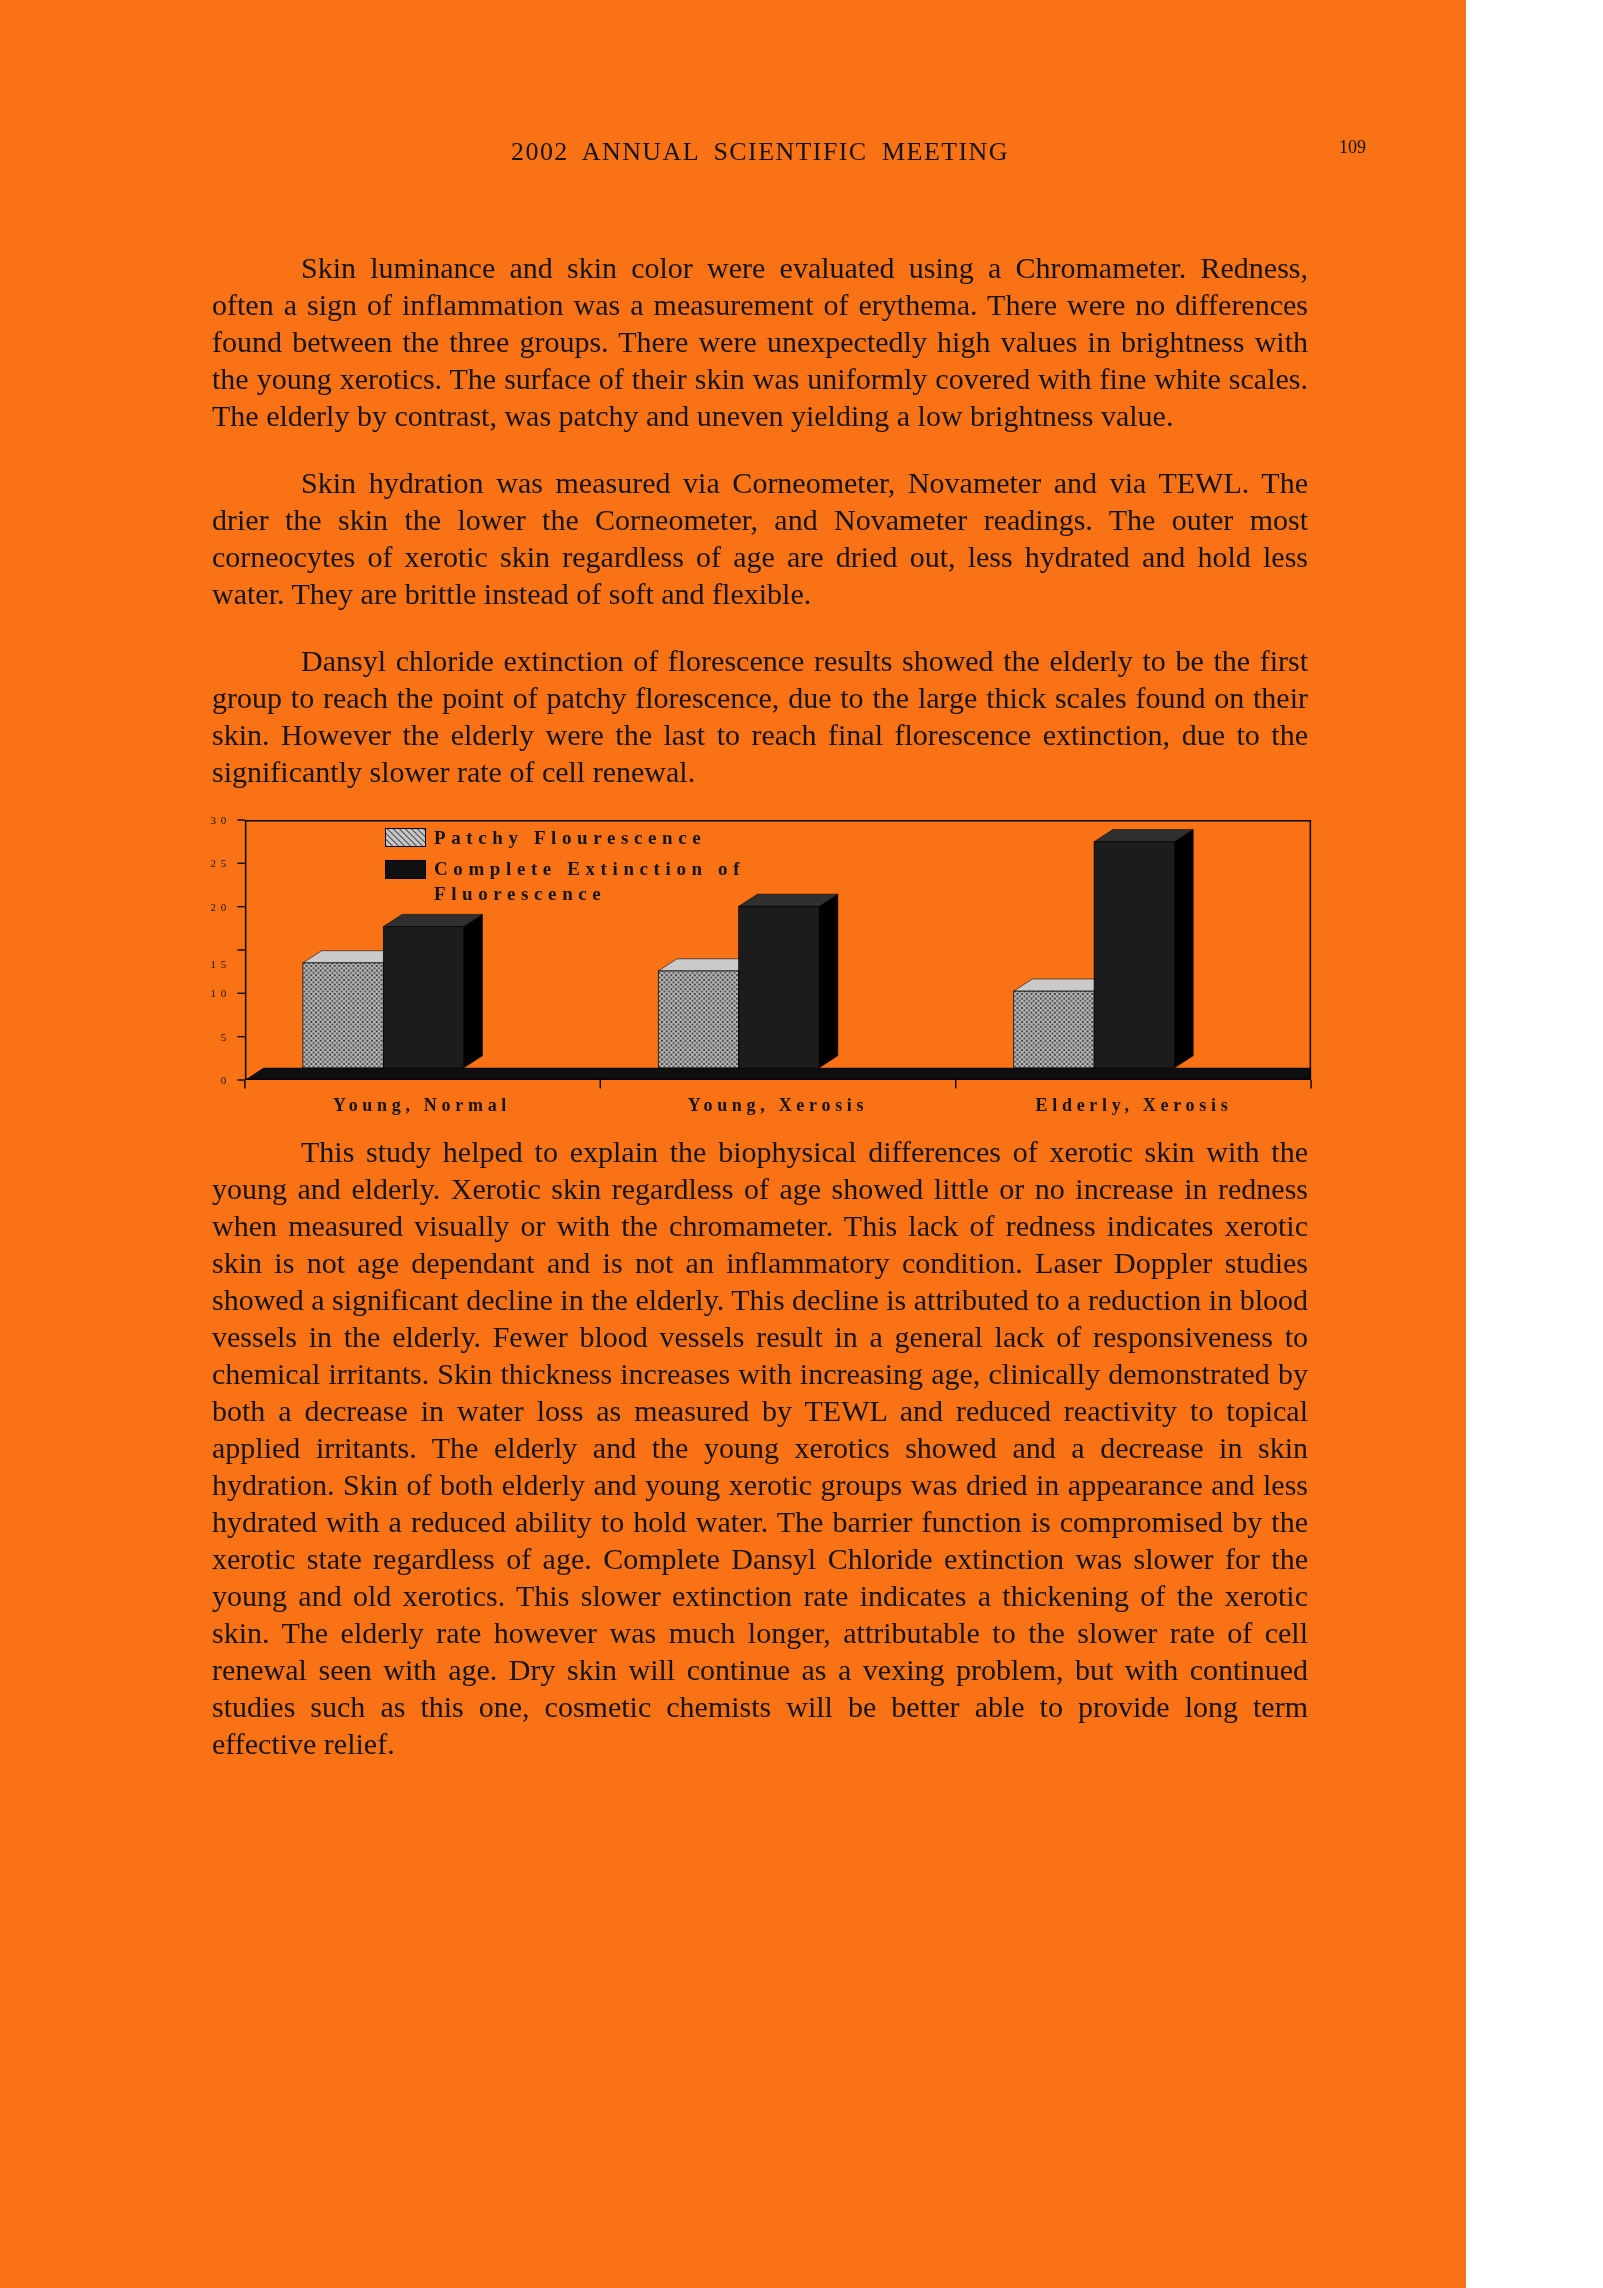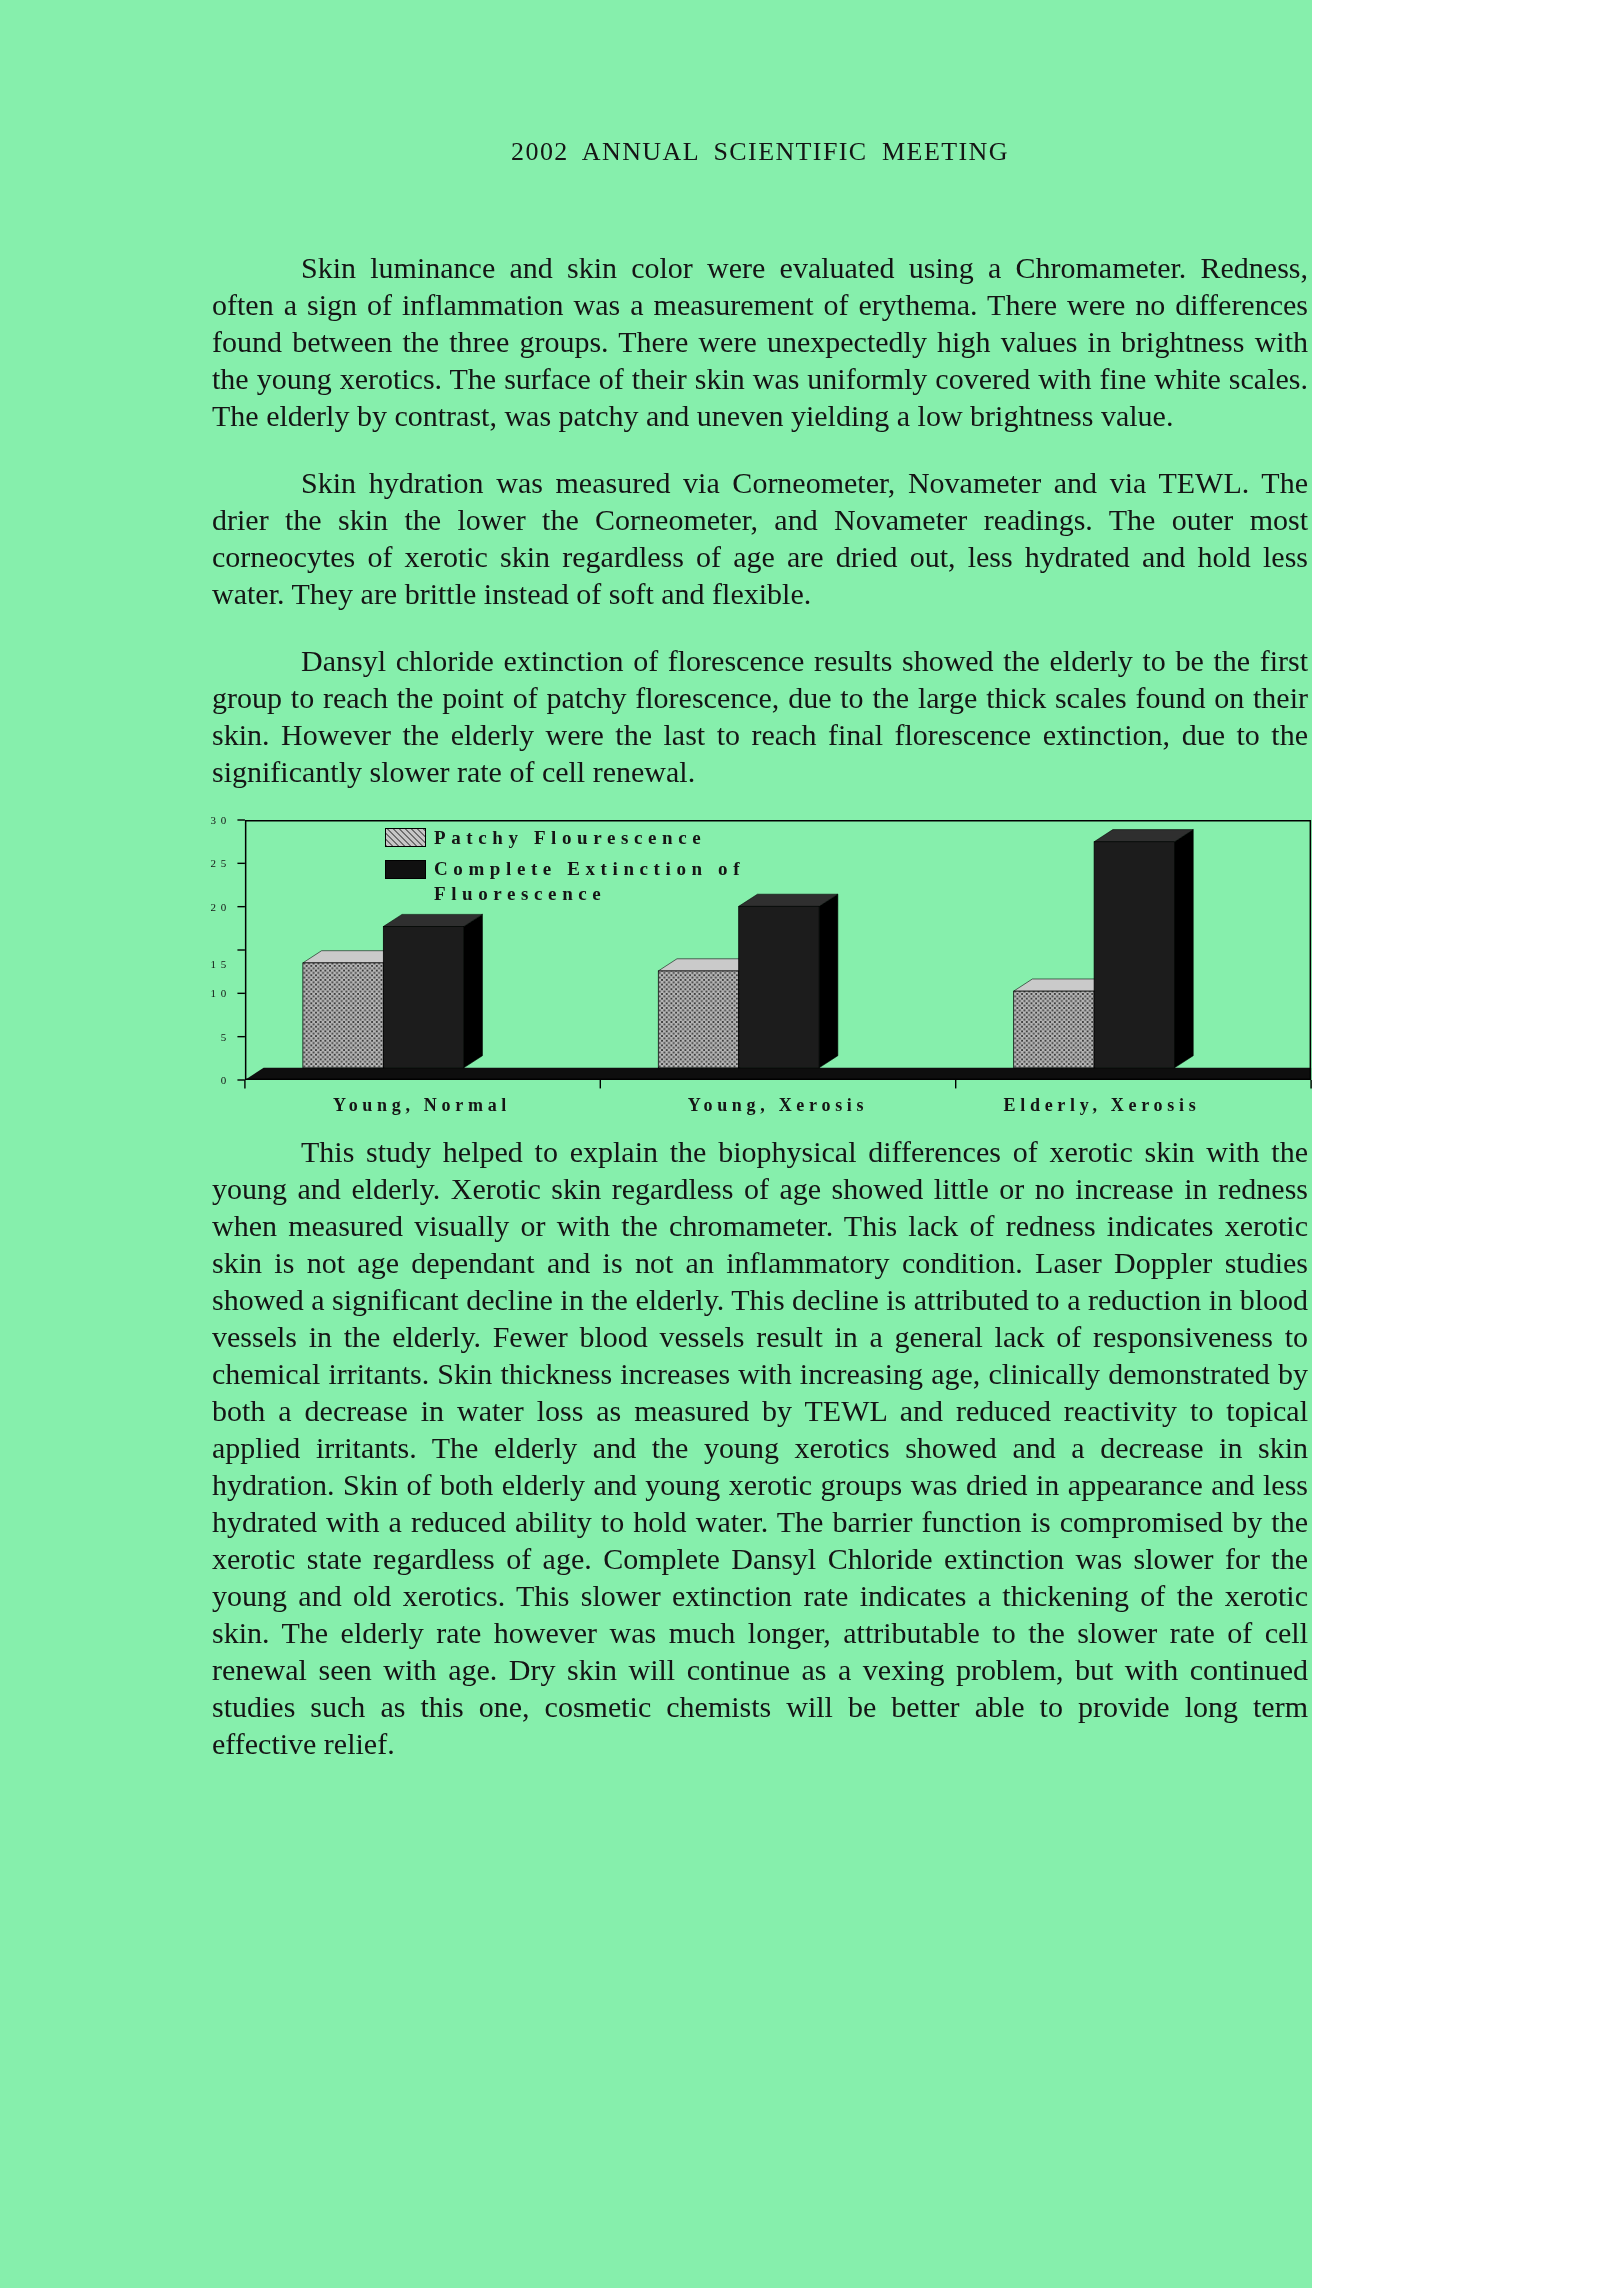--- a/index.html
+++ b/index.html
@@ -1,17 +1,17 @@
 <!DOCTYPE html>
 <html style="font-size:15px"><head>
 <meta charset="utf-8">
 <style>
   html,body { margin:0; padding:0; background:#ffffff; }
   .page {
-    position:relative; width:1312px; height:2289px; background:#86efac;
+    position:relative; width:1466px; height:2289px; background:#f97316;
     font-family:"Liberation Serif", serif; color:#151515; overflow:hidden;
   }
   .content { position:absolute; left:212px; top:0; width:1096px; }
 
   .header { position:relative; margin-top:137px; height:39px; }
   .header-title { text-align:center; font-size:26px; letter-spacing:1.4px; word-spacing:6.6px; }
   .page-number { position:absolute; right:-58px; top:0; font-size:18px; }
 
   .body-text { margin-top:73px; }
   .body-text p, p.after {
@@ -127,21 +127,21 @@
             <span class="legend-label">Patchy Flourescence</span>
           </div>
           <div class="legend-row">
             <span class="swatch swatch-solid"></span>
             <span class="legend-label legend-label-wrap">Complete Extinction of Fluorescence</span>
           </div>
         </div>
 
         <div class="xlab" style="left:0px">Young, Normal</div>
         <div class="xlab" style="left:356px">Young, Xerosis</div>
-        <div class="xlab" style="left:680px">Elderly, Xerosis</div>
+        <div class="xlab" style="left:712px">Elderly, Xerosis</div>
 
       </div>
     </div>
 
     <p class="after">This study helped to explain the biophysical differences of xerotic skin with the young and elderly.  Xerotic skin regardless of age showed little or no increase in redness when measured visually or with the chromameter.  This lack of redness indicates xerotic skin is not age dependant and is not an inflammatory condition.  Laser Doppler studies showed a significant decline in the elderly.  This decline is attributed to a reduction in blood vessels in the elderly. Fewer blood vessels result in a general lack of responsiveness to chemical irritants.  Skin thickness increases with increasing age, clinically demonstrated by both a decrease in water loss as measured by TEWL and reduced reactivity to topical applied irritants.  The elderly and the young xerotics showed and a decrease in skin hydration.  Skin of both elderly and young xerotic groups was dried in appearance and less hydrated with a reduced ability to hold water.  The barrier function is compromised by the xerotic state regardless of age.  Complete Dansyl Chloride extinction was slower for the young and old xerotics.  This slower extinction rate indicates a thickening of the xerotic skin.  The elderly rate however was much longer, attributable to the slower rate of cell renewal seen with age.  Dry skin will continue as a vexing problem, but with continued studies such as this one, cosmetic chemists will be better able to provide long term effective relief.</p>
 
   </div>
 
   <div class="artifact artifact-1"></div>
   <div class="artifact artifact-2"></div>

